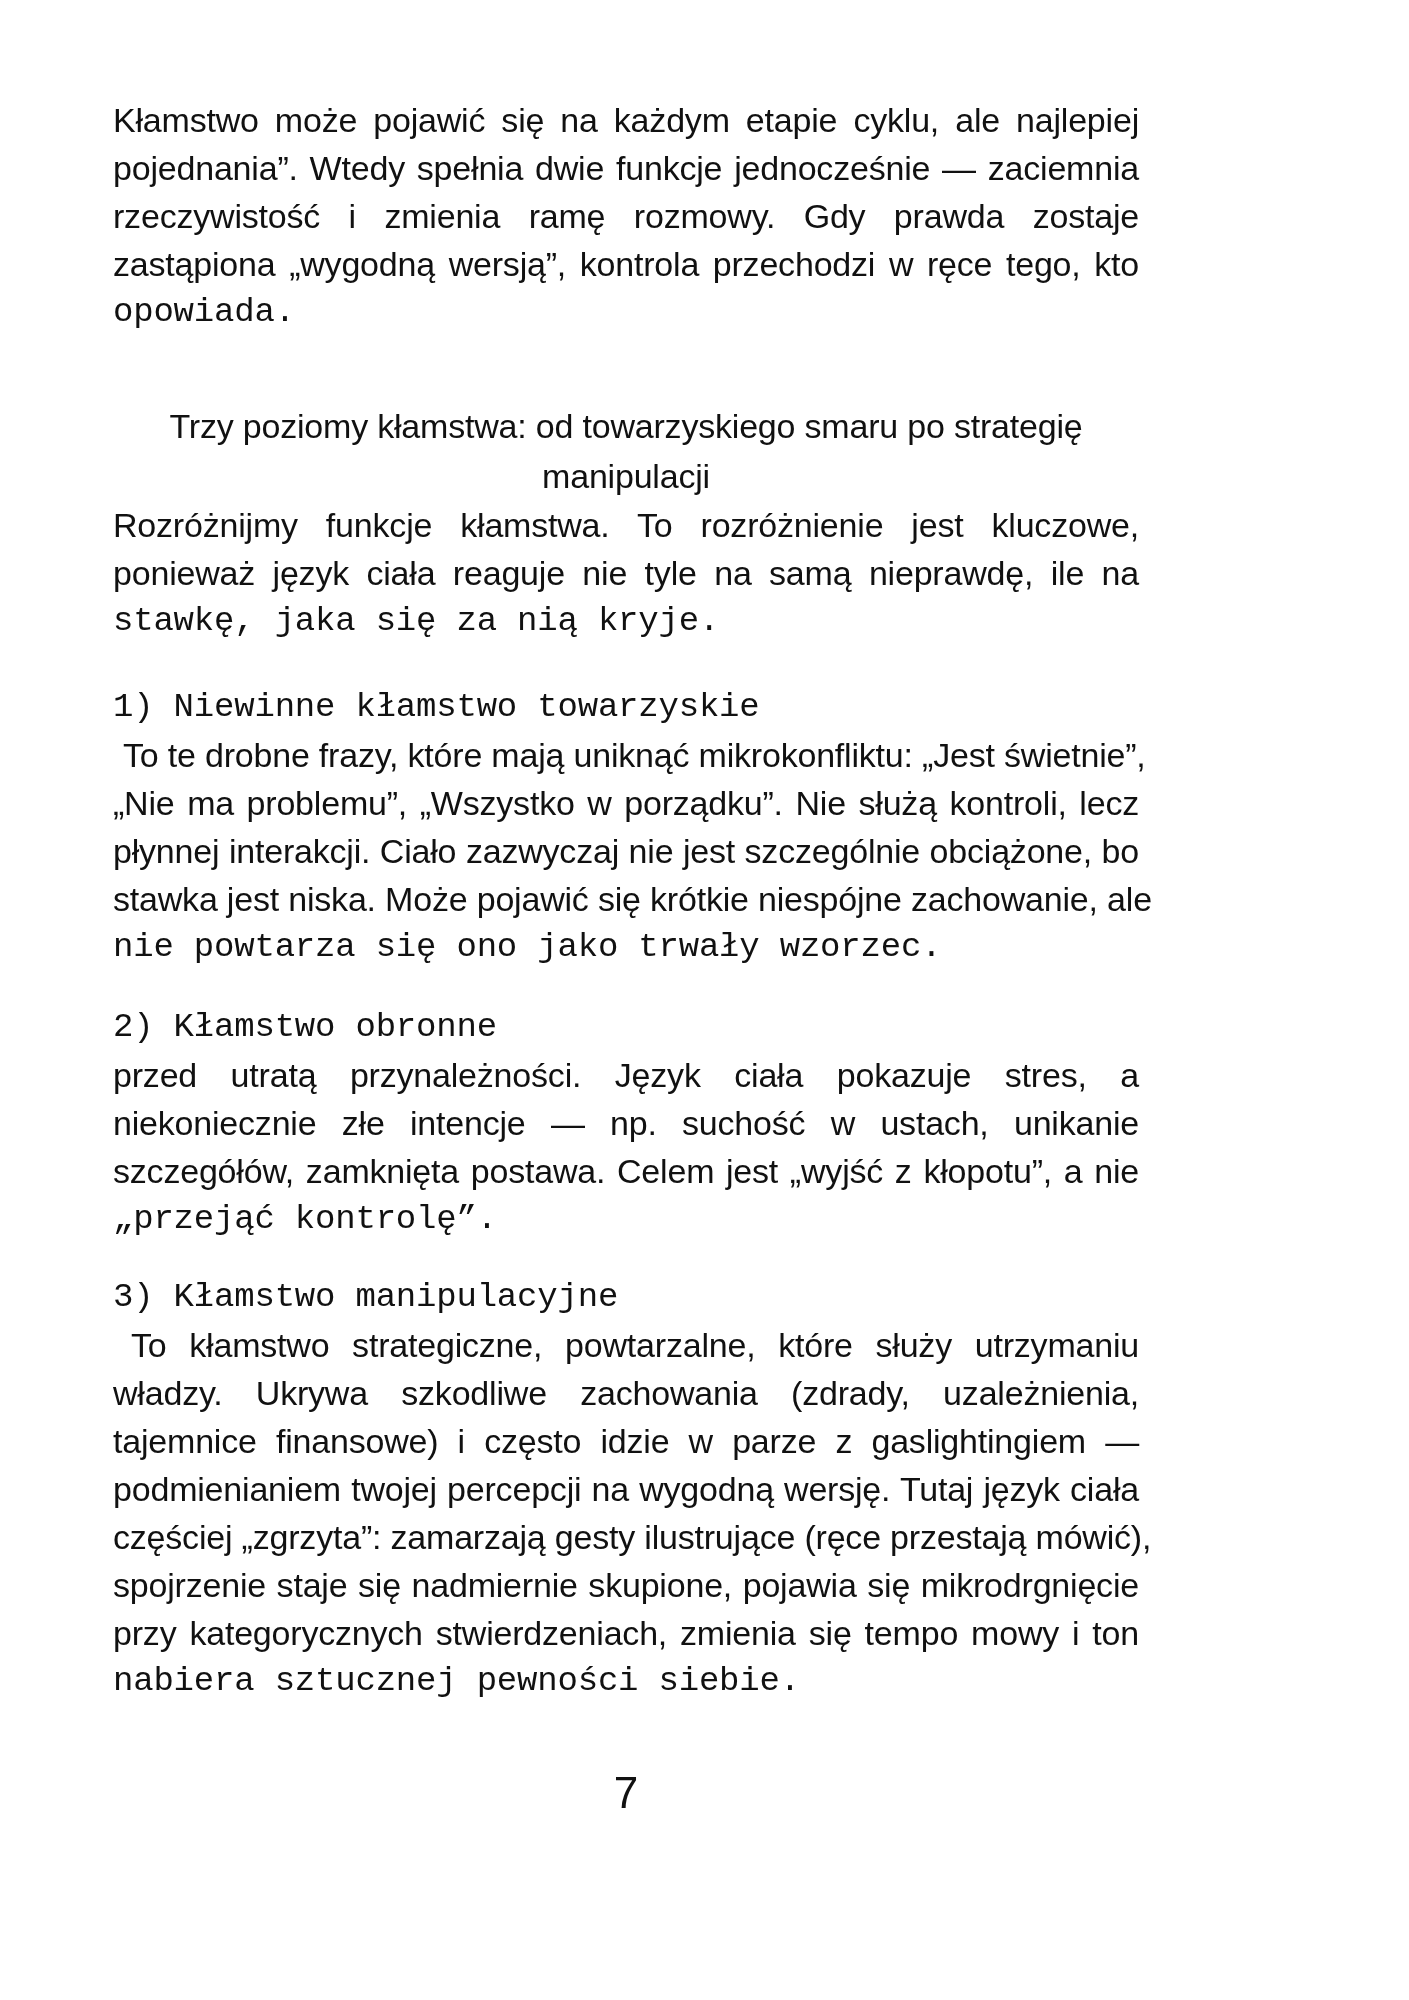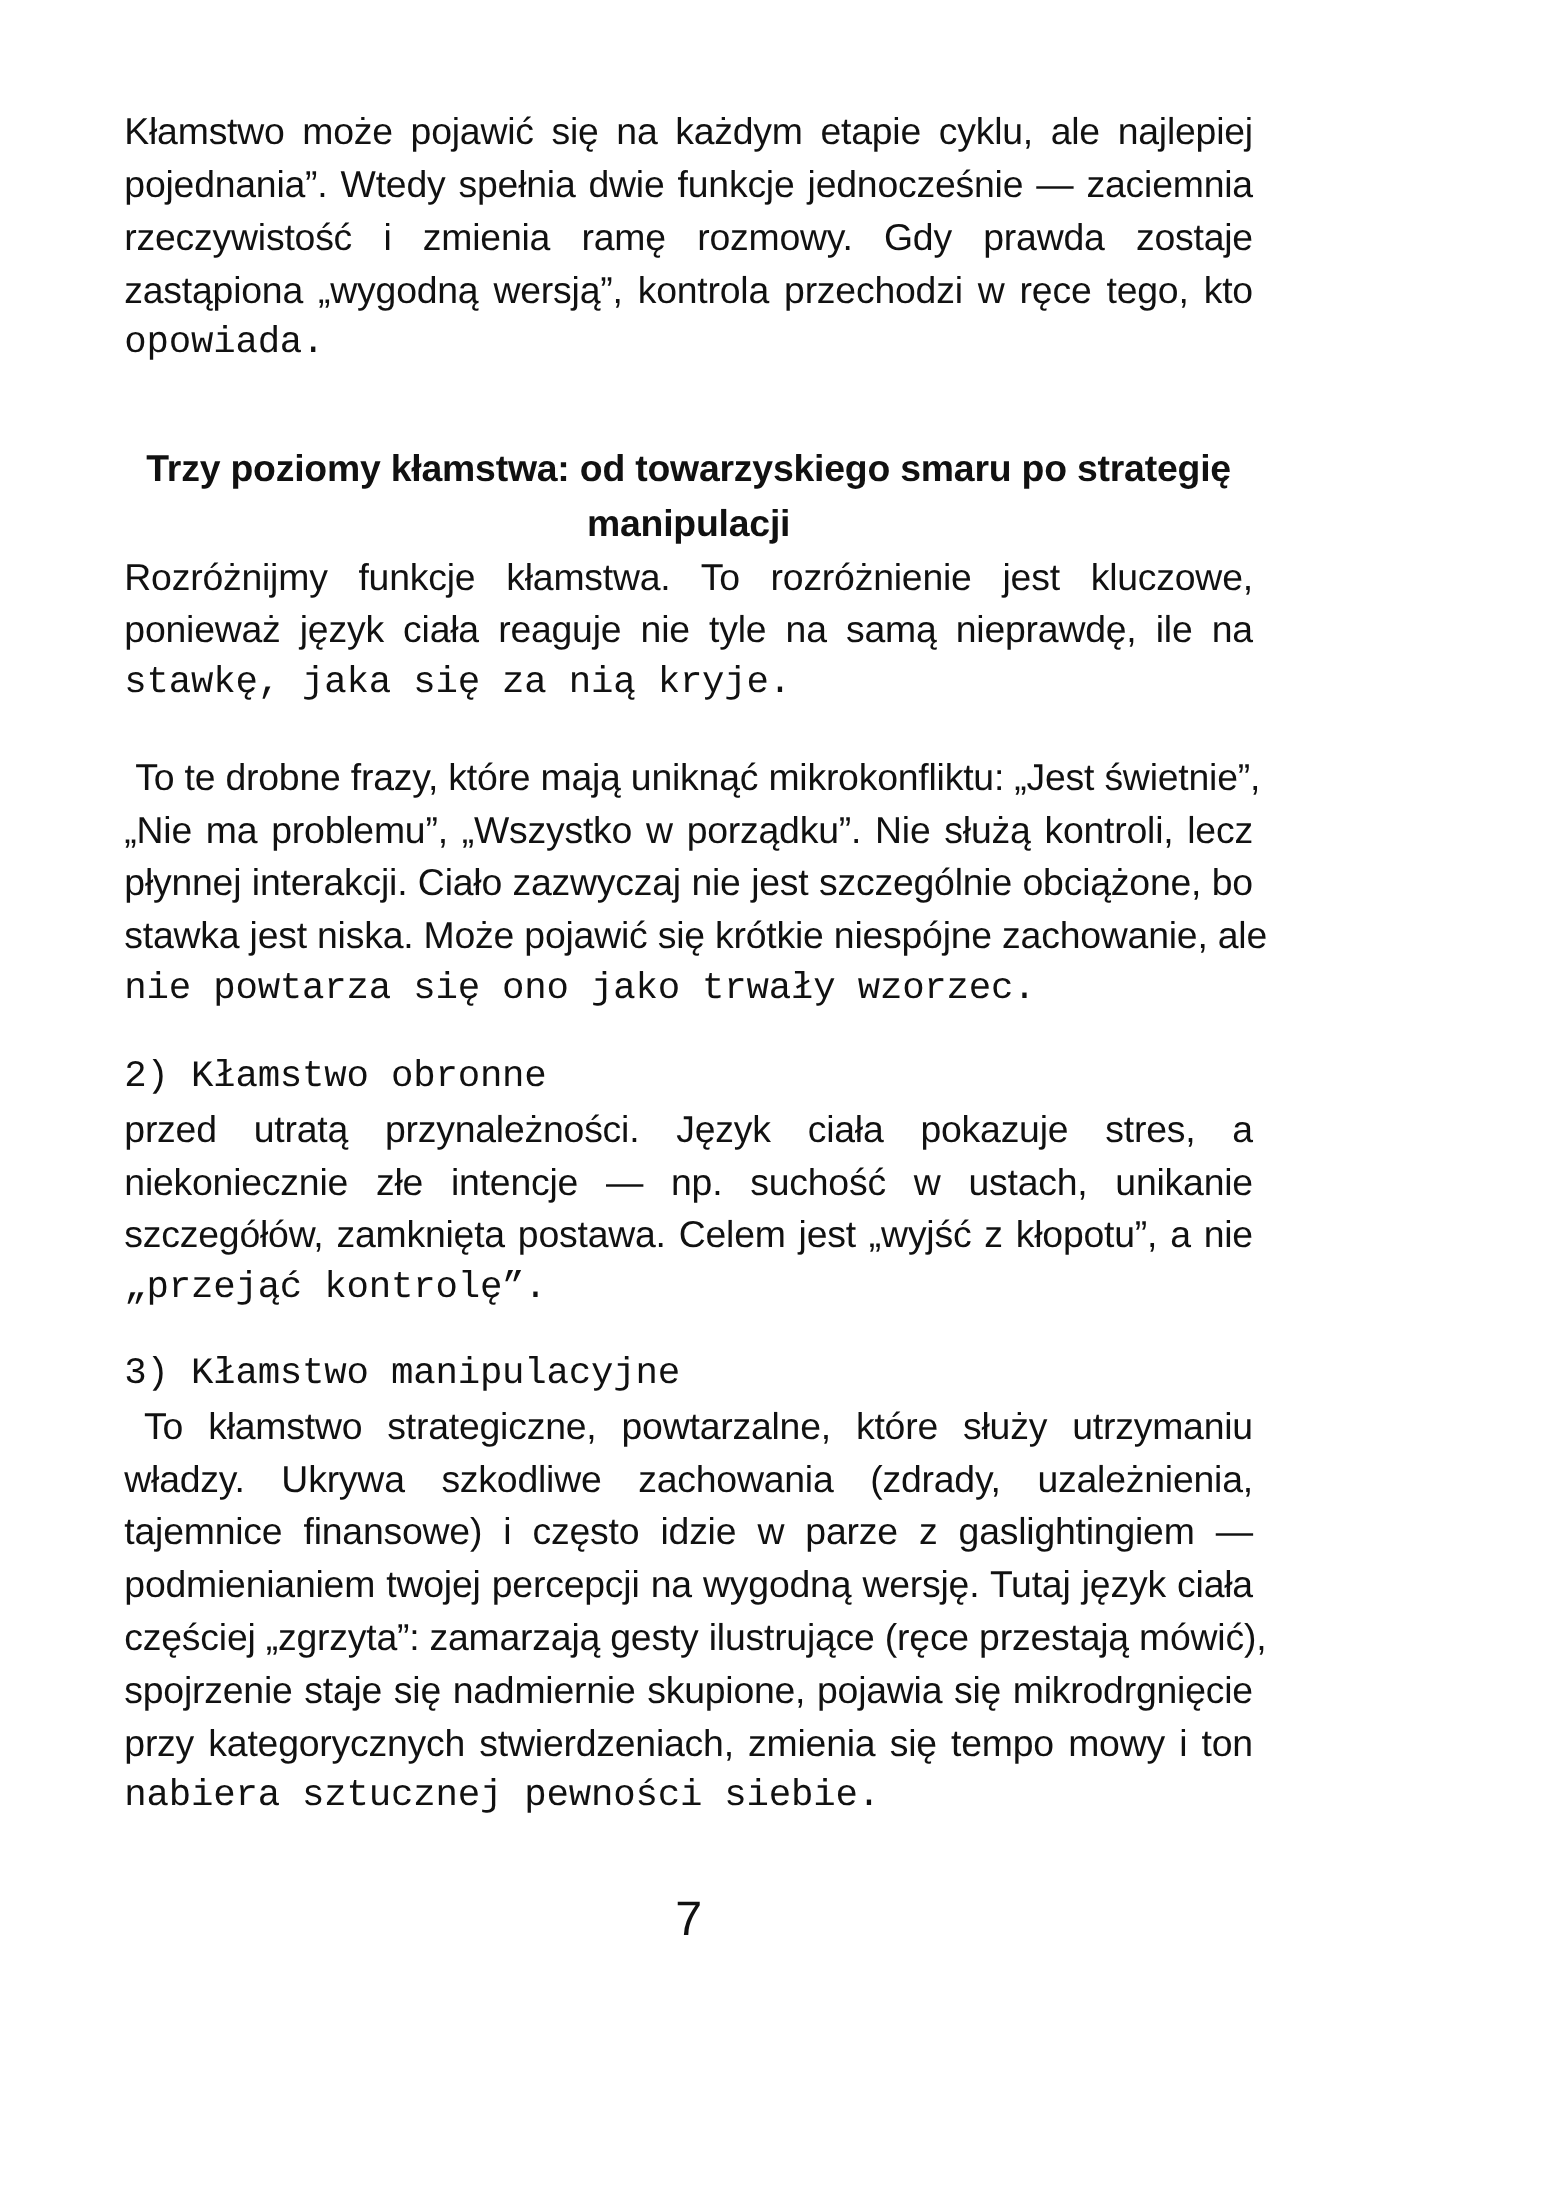--- a/index.html
+++ b/index.html
@@ -31,21 +31,21 @@
   }
   .line.last {
     text-align: left;
     text-align-last: left;
     font-family: Liberation Mono, monospace;
   }
   .indent1 { padding-left: 10px; }
   .indent2 { padding-left: 18px; }
   .heading {
     margin-top: 65px;
-    font-weight: bold;
+    font-weight: normal;
   }
   .heading .line {
     line-height: 50px;
     text-align: center;
     text-align-last: center;
   }
   .para2 { }
   .sect1 { margin-top: 38px; }
   .sect2 { margin-top: 32px; }
   .sect3 { margin-top: 30px; }
@@ -74,20 +74,21 @@
     <div class="line">manipulacji</div>
   </div>
 
   <div class="block para2">
     <div class="line">Rozróżnijmy funkcje kłamstwa. To rozróżnienie jest kluczowe,</div>
     <div class="line">ponieważ język ciała reaguje nie tyle na samą nieprawdę, ile na</div>
     <div class="line last">stawkę, jaka się za nią kryje.</div>
   </div>
 
   <div class="block sect1">
+    <div class="line last">1) Niewinne kłamstwo towarzyskie</div>
     <div class="line indent1">To te drobne frazy, które mają uniknąć mikrokonfliktu: „Jest świetnie”,</div>
     <div class="line">„Nie ma problemu”, „Wszystko w porządku”. Nie służą kontroli, lecz</div>
     <div class="line">płynnej interakcji. Ciało zazwyczaj nie jest szczególnie obciążone, bo</div>
     <div class="line">stawka jest niska. Może pojawić się krótkie niespójne zachowanie, ale</div>
     <div class="line last">nie powtarza się ono jako trwały wzorzec.</div>
   </div>
 
   <div class="block sect2">
     <div class="line last">2) Kłamstwo obronne</div>
     <div class="line">przed utratą przynależności. Język ciała pokazuje stres, a</div>

